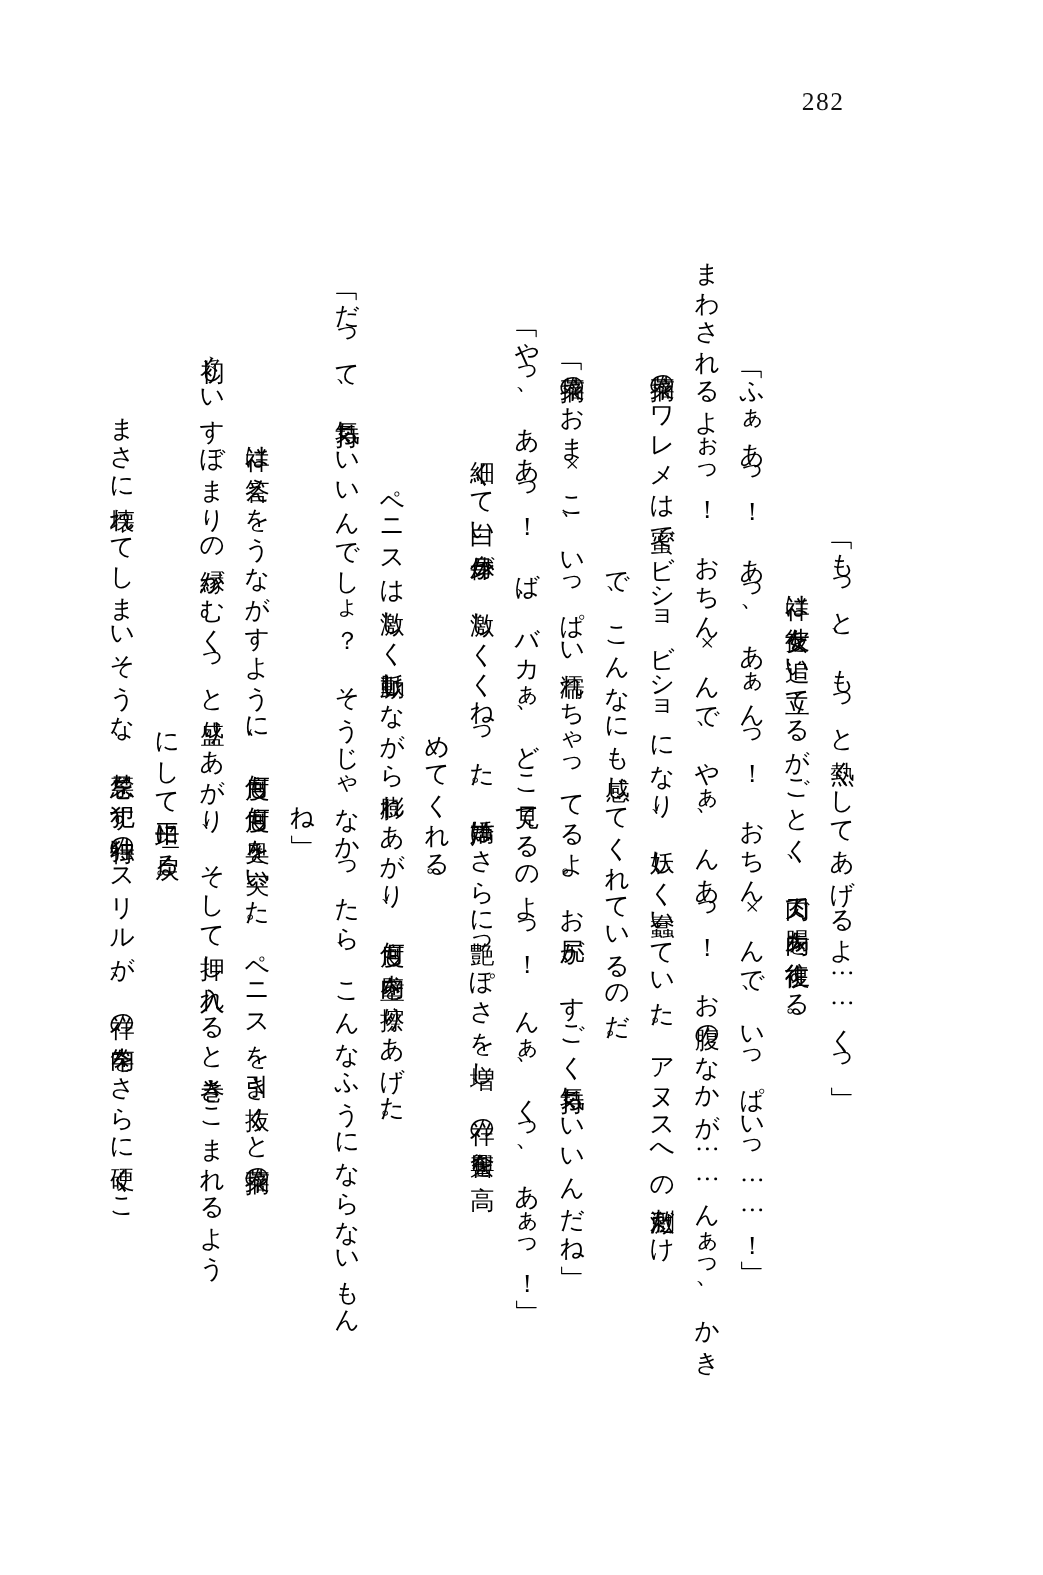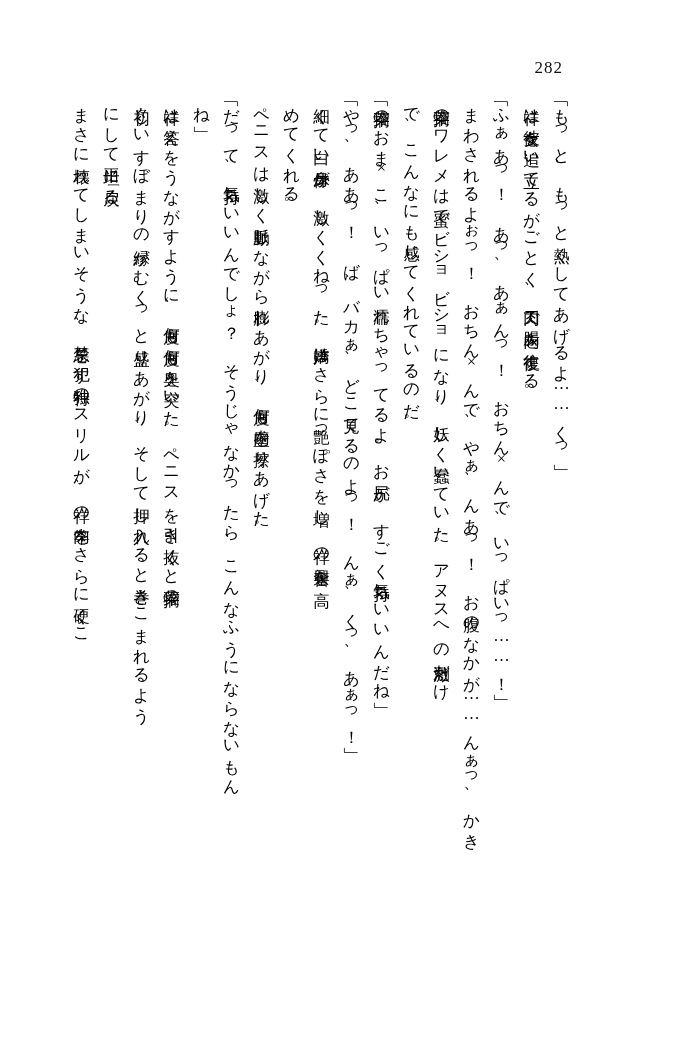--- a/index.html
+++ b/index.html
@@ -8,20 +8,21 @@
     background: #ffffff;
   }
   #page {
     position: relative;
     width: 641px;
     height: 1050px;
     background: #ffffff;
     overflow: hidden;
     font-family: "Liberation Serif", "DejaVu Serif", serif;
     color: #000000;
+    text-align: center;
   }
   
   #page-number {
     position: absolute;
     top: 58px;
     right: 78px;
     font-size: 17px;
     letter-spacing: 1px;
     color: #111;
   }

